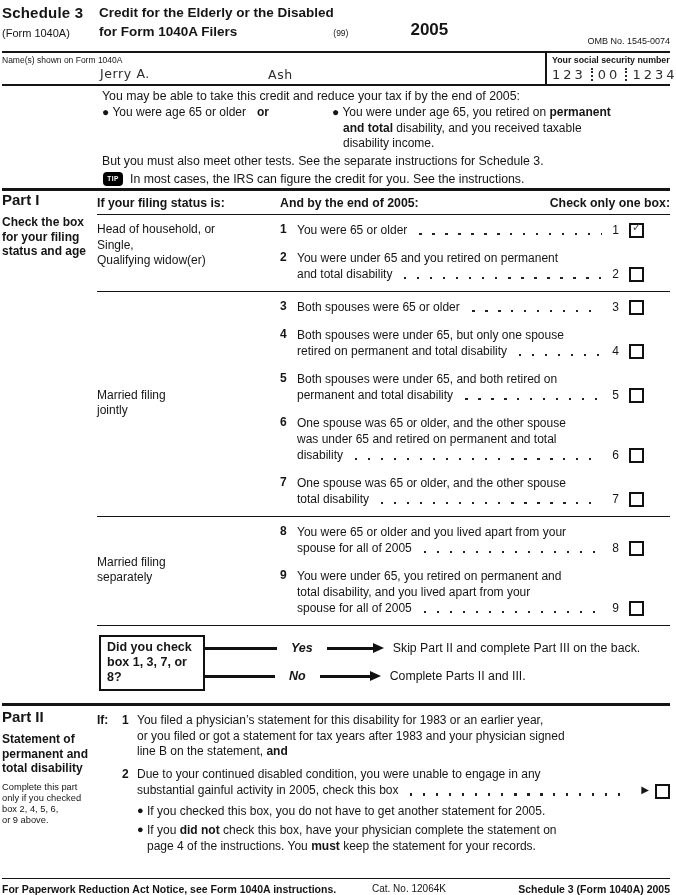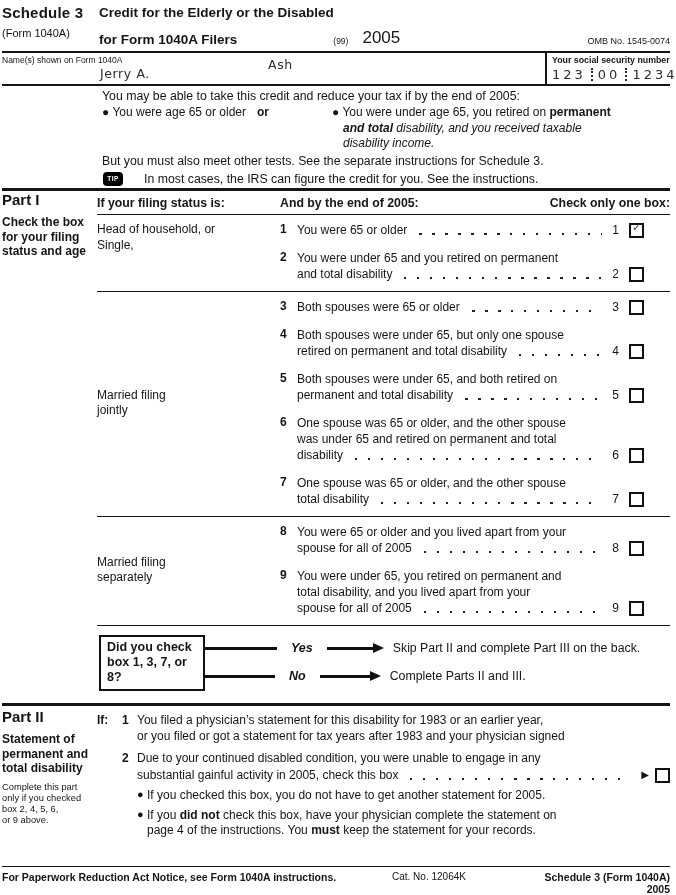--- a/index.html
+++ b/index.html
@@ -14,46 +14,46 @@
 
   
   .hdr { display:flex; border-bottom:2px solid #151515; padding:4px 0 2px 0; height:53px; }
   .hdr-left { width:95px; }
   .hdr-sched { font-size:15px; font-weight:bold; letter-spacing:.2px; }
   .hdr-form { font-size:11px; margin-top:6px; }
   .hdr-mid { flex:1; padding-left:2px; }
   .hdr-dept { font-size:8.5px; }
   .hdr-title { font-size:13.5px; font-weight:bold; line-height:15px; margin-top:1px; }
   .hdr-title-row { display:flex; align-items:flex-end; }
-  .hdr-99 { font-size:8.5px; margin:16px 14px 1px 96px; }
-  .hdr-year { font-size:17px; font-weight:normal; margin-bottom:-1px; }
+  .hdr-99 { font-size:8.5px; margin:8px 14px 1px 96px; }
+  .hdr-year { font-size:17px; font-weight:bold; margin-bottom:-1px;margin-left:48px; }
   .hdr-omb { width:120px; font-size:9px; display:flex; align-items:flex-end; justify-content:flex-end; padding-bottom:3px; white-space:nowrap; }
 
   
   .namerow { display:flex; border-bottom:2px solid #151515; height:33px; }
   .name-left { flex:1; position:relative; }
   .name-label { font-size:8.5px; padding-top:2px; }
   .handwrite { font-family:"DejaVu Sans",sans-serif; color:#2c2c2c; letter-spacing:.6px; }
   .name-first { position:absolute; left:98px; top:13px; font-size:12.5px; }
-  .name-last  { position:absolute; left:266px; top:4px; font-size:12.5px; }
+  .name-last  { position:absolute; left:266px; top:14px; font-size:12.5px; }
   .ssn-col { width:125px; border-left:2px solid #151515; padding-left:5px; }
   .ssn-label { font-size:8.8px; font-weight:bold; padding-top:2px; white-space:nowrap; }
   .ssn-val { display:flex; align-items:center; gap:5px; margin-top:2px; font-size:13px; letter-spacing:3px; }
   .ssn-sep { border-left:2px dotted #2c2c2c; height:13px; }
 
   
   .intro { padding:3px 0 0 97px; border-bottom:3px solid #151515; height:105px; }
   .intro-line1 { font-size:12.3px; padding-left:3px; }
   .intro-bullets { display:flex; margin-top:2px; }
   .ib-left { width:158px; font-size:12px; padding-left:3px; }
   .ib-or { width:75px; font-weight:bold; font-size:12px; }
   .ib-right { flex:1; font-size:12px; line-height:15.5px; }
-  .ib-right .cont { padding-left:11px;font-style:italic; }
+  .ib-right .cont { padding-left:11px; }
   .intro-line2 { font-size:12.3px; padding-left:3px; margin-top:2px; }
-  .tip-row { display:flex; align-items:center; gap:21px; margin-top:4px; padding-left:4px; }
+  .tip-row { display:flex; align-items:center; gap:7px; margin-top:4px; padding-left:4px; }
   .tip-badge { background:#000; color:#fff; font-size:6.5px; font-weight:bold; border-radius:4px; width:20px; height:14px; display:flex; align-items:center; justify-content:center; letter-spacing:.5px; }
   .tip-text { font-size:12.3px; }
 
   
   .part { display:flex; }
   .part-side { width:95px; }
   .part-tag { font-size:15px; font-weight:bold; }
   .part-sub { font-size:12px; font-weight:bold; line-height:14.5px; margin-top:7px; }
   .part-note { font-size:9.3px; line-height:11px; margin-top:6px; }
   .part-main { flex:1; }
@@ -105,21 +105,21 @@
   .p2-arrow { font-size:10px; margin:0 6px 1px 0; }
   .p2-bullets { margin-top:5px; }
   .p2-bullet { display:flex; margin-top:4px; }
   .p2-bullet .bmark { width:10px; font-size:11px; }
   .p2-bullet .btext { flex:1; font-size:12px; line-height:15.5px; }
   .p2-wrap { border-bottom:1.5px solid #151515; padding-bottom:8px; flex:1; }
 
   
   .footer { display:flex; align-items:flex-start; padding-top:4px; font-size:10.5px; }
   .foot-left { font-weight:bold; width:370px; }
-  .foot-center { width:130px; font-size:10px;margin-left:20px; }
+  .foot-center { width:130px; font-size:10px; }
   .foot-right { flex:1; text-align:right; font-weight:bold; }
 </style>
 </head>
 <body>
 
 <div class="page">
 
   <div class="hdr">
     <div class="hdr-left">
       <div class="hdr-sched">Schedule 3</div>
@@ -182,20 +182,21 @@
         <div class="p1-head">
           <div class="p1-h1">If your filing status is:</div>
           <div class="p1-h2">And by the end of 2005:</div>
           <div class="p1-h3">Check only one box:</div>
         </div>
         <div id="p1-groups">
             <div class="group">
               <div class="group-label">
                 <div>Head of household, or</div>
                 <div>Single,</div>
+                <div>Qualifying widow(er)</div>
               </div>
               <div class="group-items">
                 <div class="item">
                   <div class="item-num">1</div>
                   <div class="item-body">
                     <div class="item-line last">
                       <span class="line-text">You were 65 or older</span>
                       <div class="leader"></div>
                       <span class="right-num">1</span>
                       <div class="checkbox">
@@ -359,20 +360,21 @@
             <div>or 9 above.</div>
           </div>
       </div>
       <div class="part-main p2-main">
         <div class="p2-row">
           <div class="p2-if">If:</div>
           <div class="p2-num">1</div>
           <div class="p2-body" id="p2-item1">
               <div class="p2-line">You filed a physician’s statement for this disability for 1983 or an earlier year,</div>
               <div class="p2-line">or you filed or got a statement for tax years after 1983 and your physician signed</div>
+              <div class="p2-line">line B on the statement, <b>and</b></div>
             </div>
         </div>
         <div class="p2-row p2-item2">
           <div class="p2-if"></div>
           <div class="p2-num">2</div>
           <div class="p2-body" id="p2-item2">
               <div class="p2-line"><span class="line-text">Due to your continued disabled condition, you were unable to engage in any</span></div>
               <div class="p2-line last">
                 <span class="line-text">substantial gainful activity in 2005, check this box</span>
                 <div class="leader"></div>

